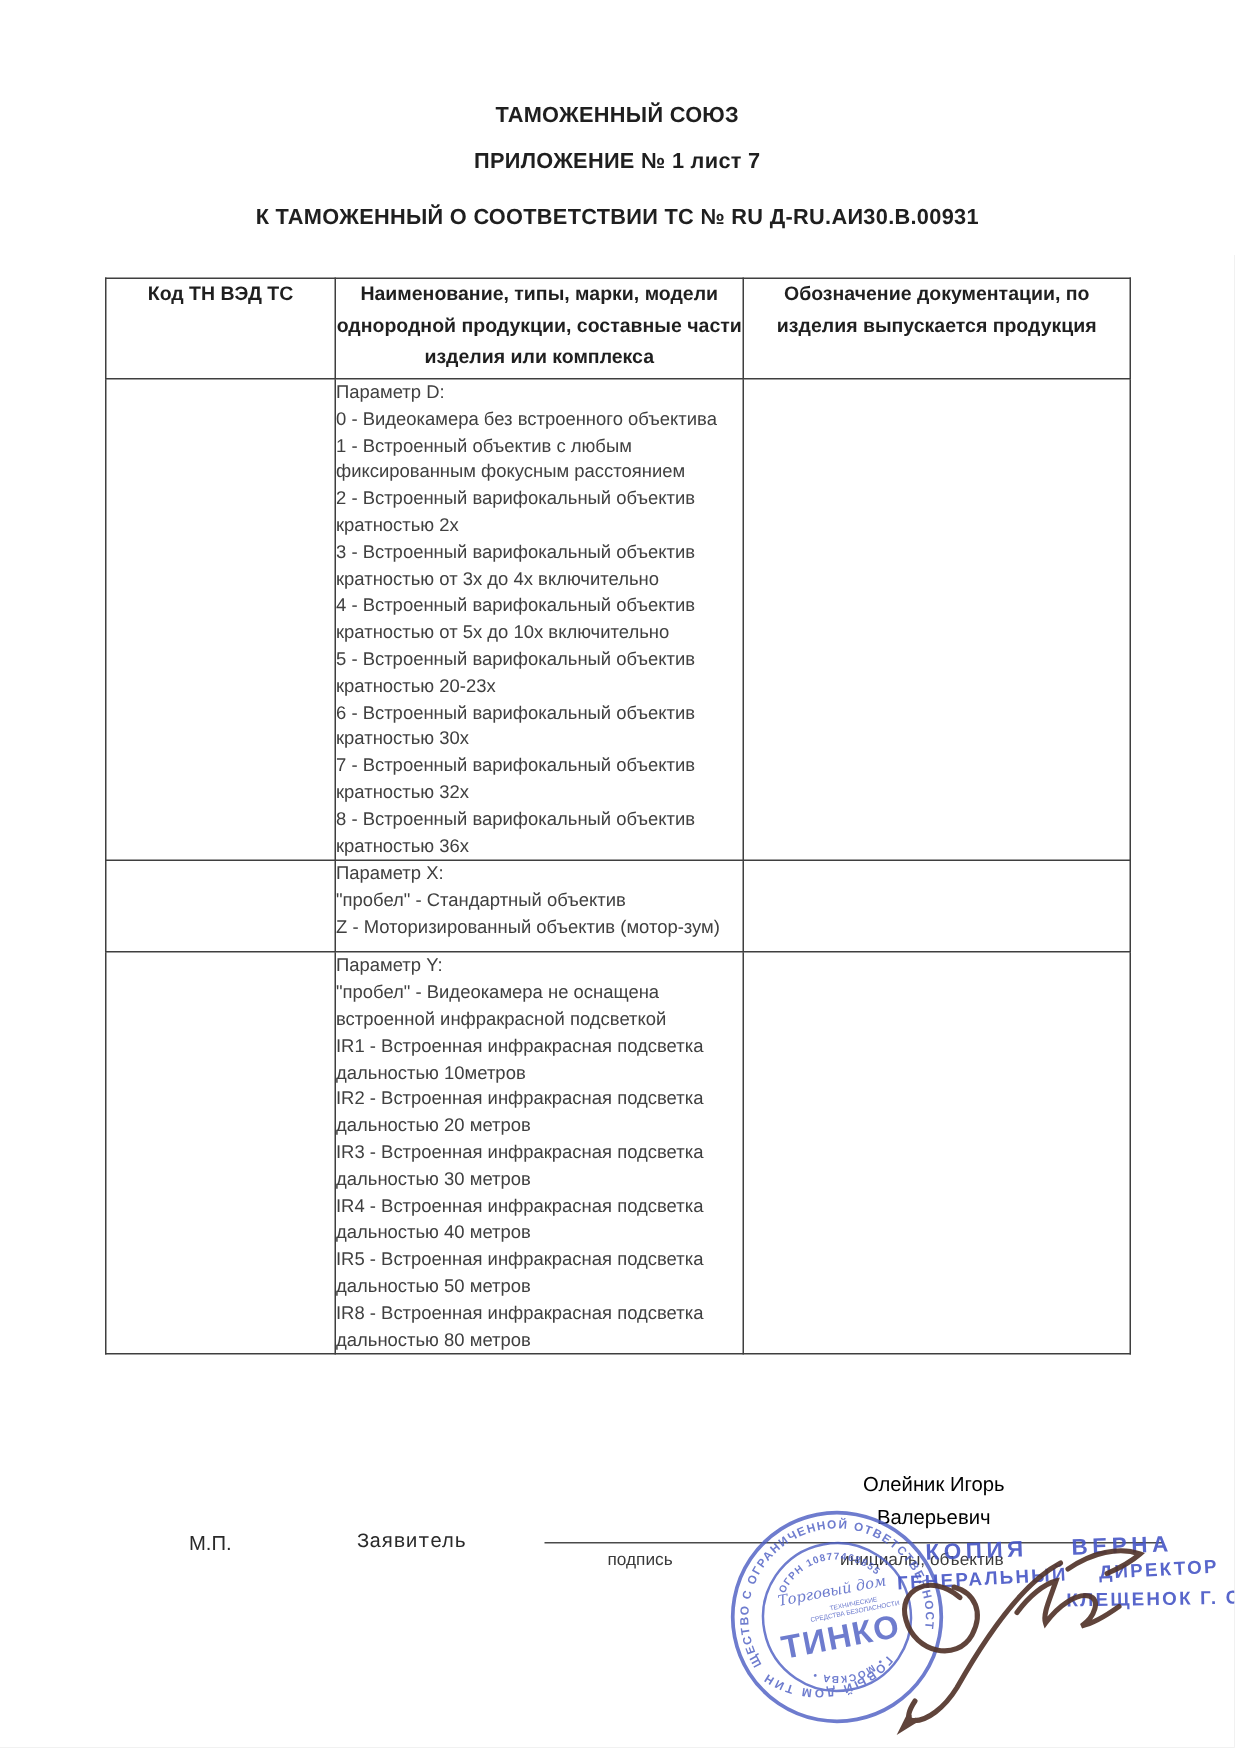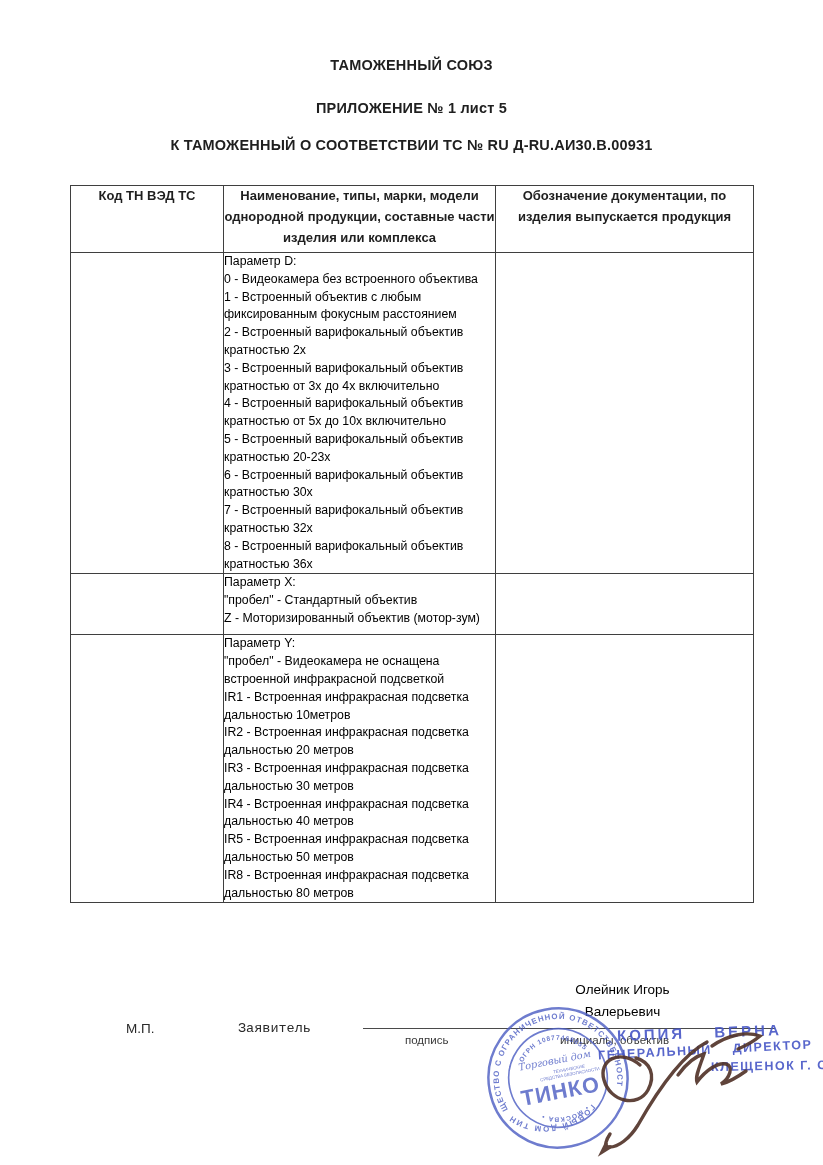--- a/index.html
+++ b/index.html
@@ -2,35 +2,35 @@
 <html><head>
 <meta charset="utf-8">
 <style>
   html,body{margin:0;padding:0;background:#e8e8e8;}
   .page{
     position:relative;width:823px;height:1165px;margin:0 auto;background:#ffffff;
     font-family:"Liberation Sans","DejaVu Sans",sans-serif;color:#262626;overflow:hidden;
   }
   
   .doc-title{position:absolute;left:0;width:100%;text-align:center;font-weight:bold;font-size:14.5px;letter-spacing:.2px;color:#1f1f1f;}
-  .t1{top:57px;}
+  .t1{top:69px;}
   .t2{top:100px;}
   .t3{top:137px;}
   
   table.main{
     position:absolute;left:70px;top:185px;width:683px;border-collapse:collapse;table-layout:fixed;
   }
   table.main td,table.main th{border:1.4px solid #3f3f3f;vertical-align:top;padding:0;}
   col.c1{width:153px;} col.c2{width:272px;} col.c3{width:258px;}
   th.hdr{
     font-weight:bold;font-size:13px;line-height:1.6;text-align:center;vertical-align:middle;
     padding:4px 10px;height:66px;color:#1f1f1f;
   }
   td.body-cell{
-    font-size:12.3px;line-height:17.8px;padding:3px 7px 2px 7px;white-space:pre-line;color:#000000;
+    font-size:12.3px;line-height:17.8px;padding:3px 7px 2px 7px;white-space:pre-line;color:#404040;
   }
   tr.r1 td{height:314px;}
   tr.r2 td{height:60px;}
   tr.r3 td{height:258px;}
   
   .abs{position:absolute;}
   .lbl{font-size:13.5px;color:#2a2a2a;margin-top:40px;}
   .name{font-size:13.5px;text-align:center;line-height:1.6;white-space:pre-line;color:#000000;}
   .sig-line{position:absolute;left:363px;top:1028px;width:412px;border-top:1.4px solid #4a4a4a;}
   .cap{position:absolute;font-size:11.5px;color:#3a3a3a;}
@@ -41,21 +41,21 @@
   .cs2{left:598px;top:1043px;font-size:12.5px;letter-spacing:1.5px;word-spacing:16px;transform:rotate(-3deg);}
   .cs3{left:711px;top:1059px;font-size:12.5px;letter-spacing:1.5px;transform:rotate(-1deg);}
   .signature{position:absolute;left:560px;top:1018px;width:270px;height:145px;}
 </style>
 </head>
 <body>
 
 <div class="page">
 
   <div class="doc-title t1">ТАМОЖЕННЫЙ СОЮЗ</div>
-  <div class="doc-title t2">ПРИЛОЖЕНИЕ № 1 лист 5</div>
+  <div class="doc-title t2">ПРИЛОЖЕНИЕ № 1 лист 7</div>
   <div class="doc-title t3">К ТАМОЖЕННЫЙ О СООТВЕТСТВИИ ТС № RU Д-RU.АИ30.В.00931</div>
 
   <table class="main">
     <colgroup>
         <col class="c1">
         <col class="c2">
         <col class="c3">
       </colgroup>
     <tbody>
         <tr>

